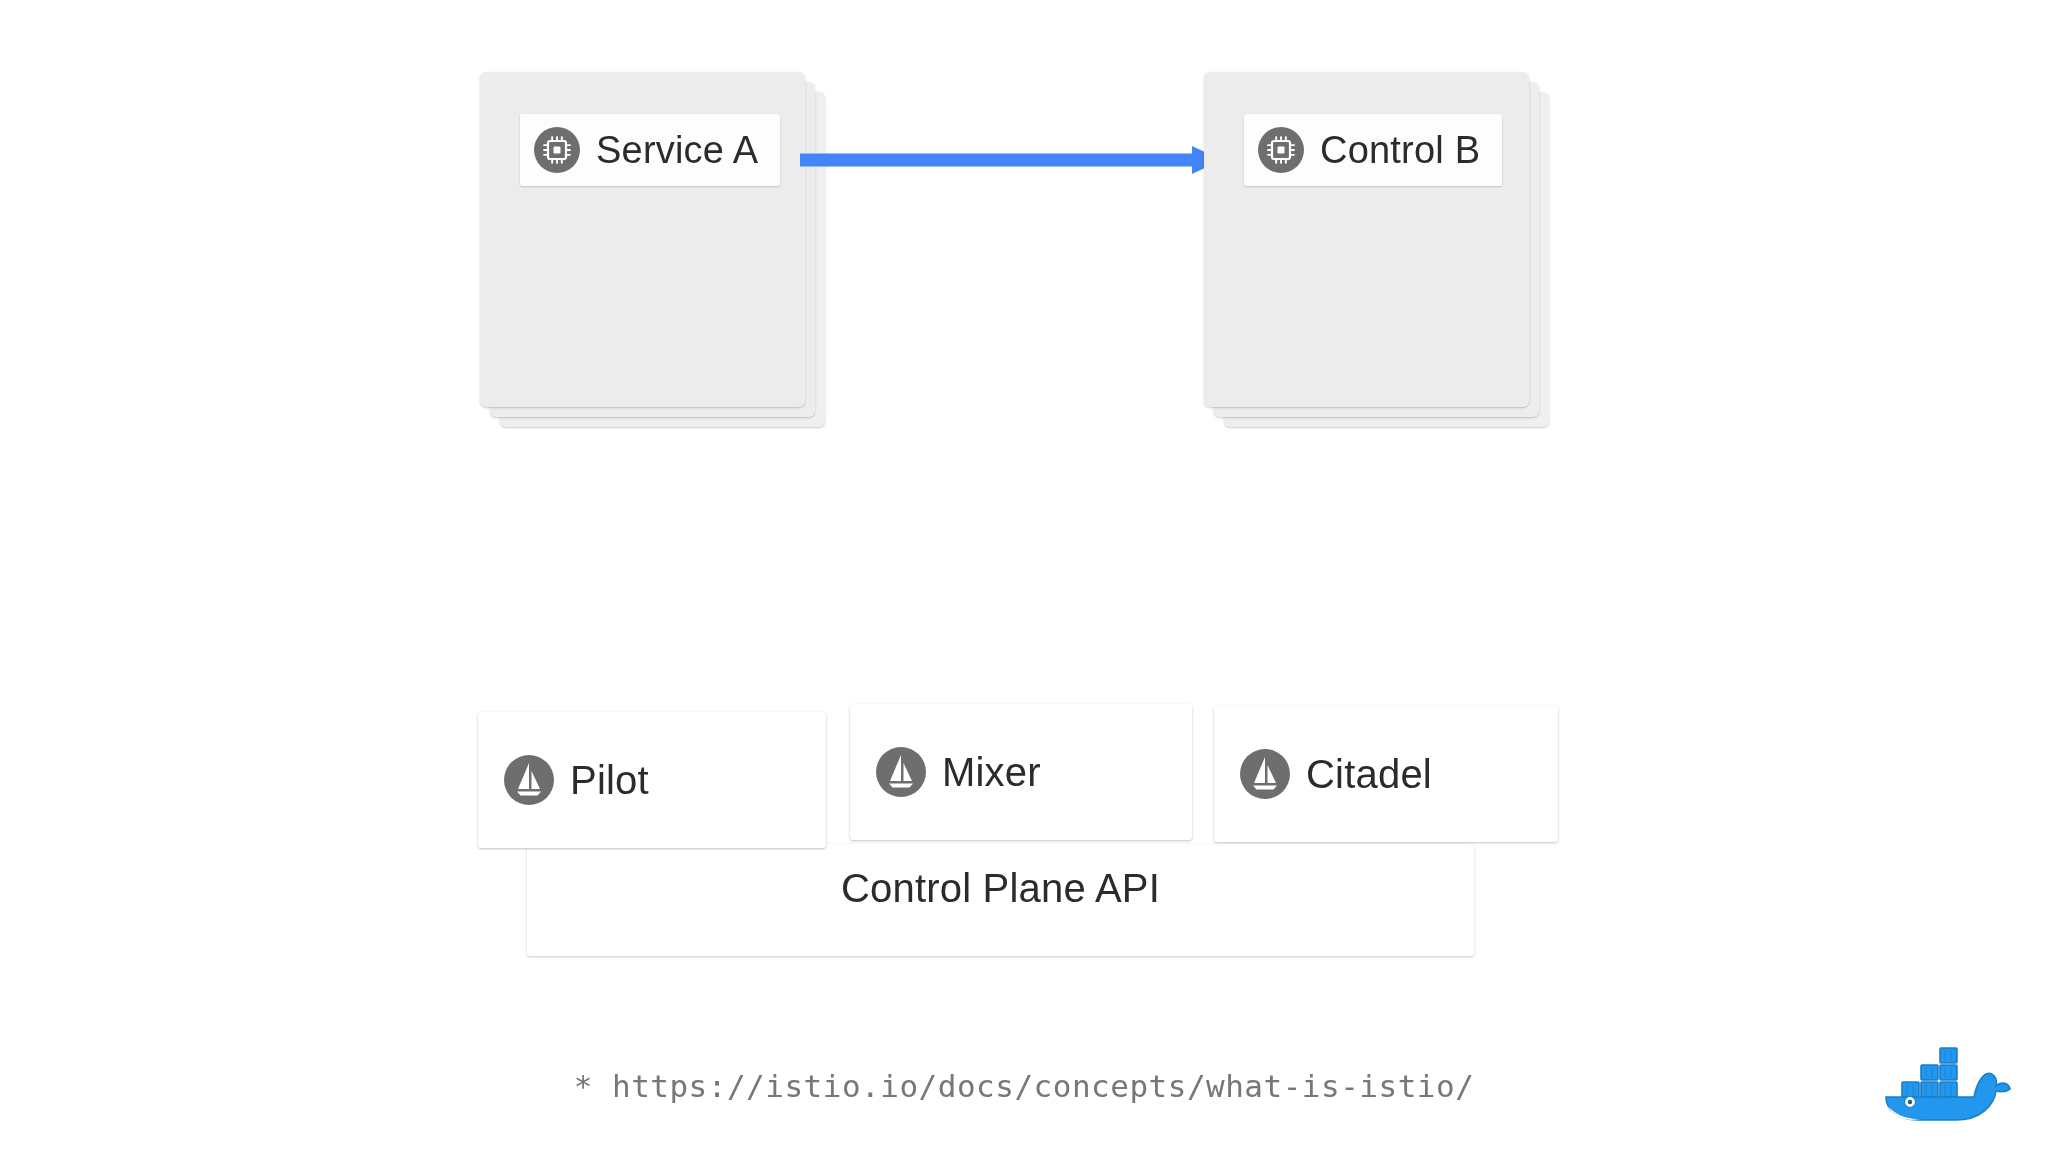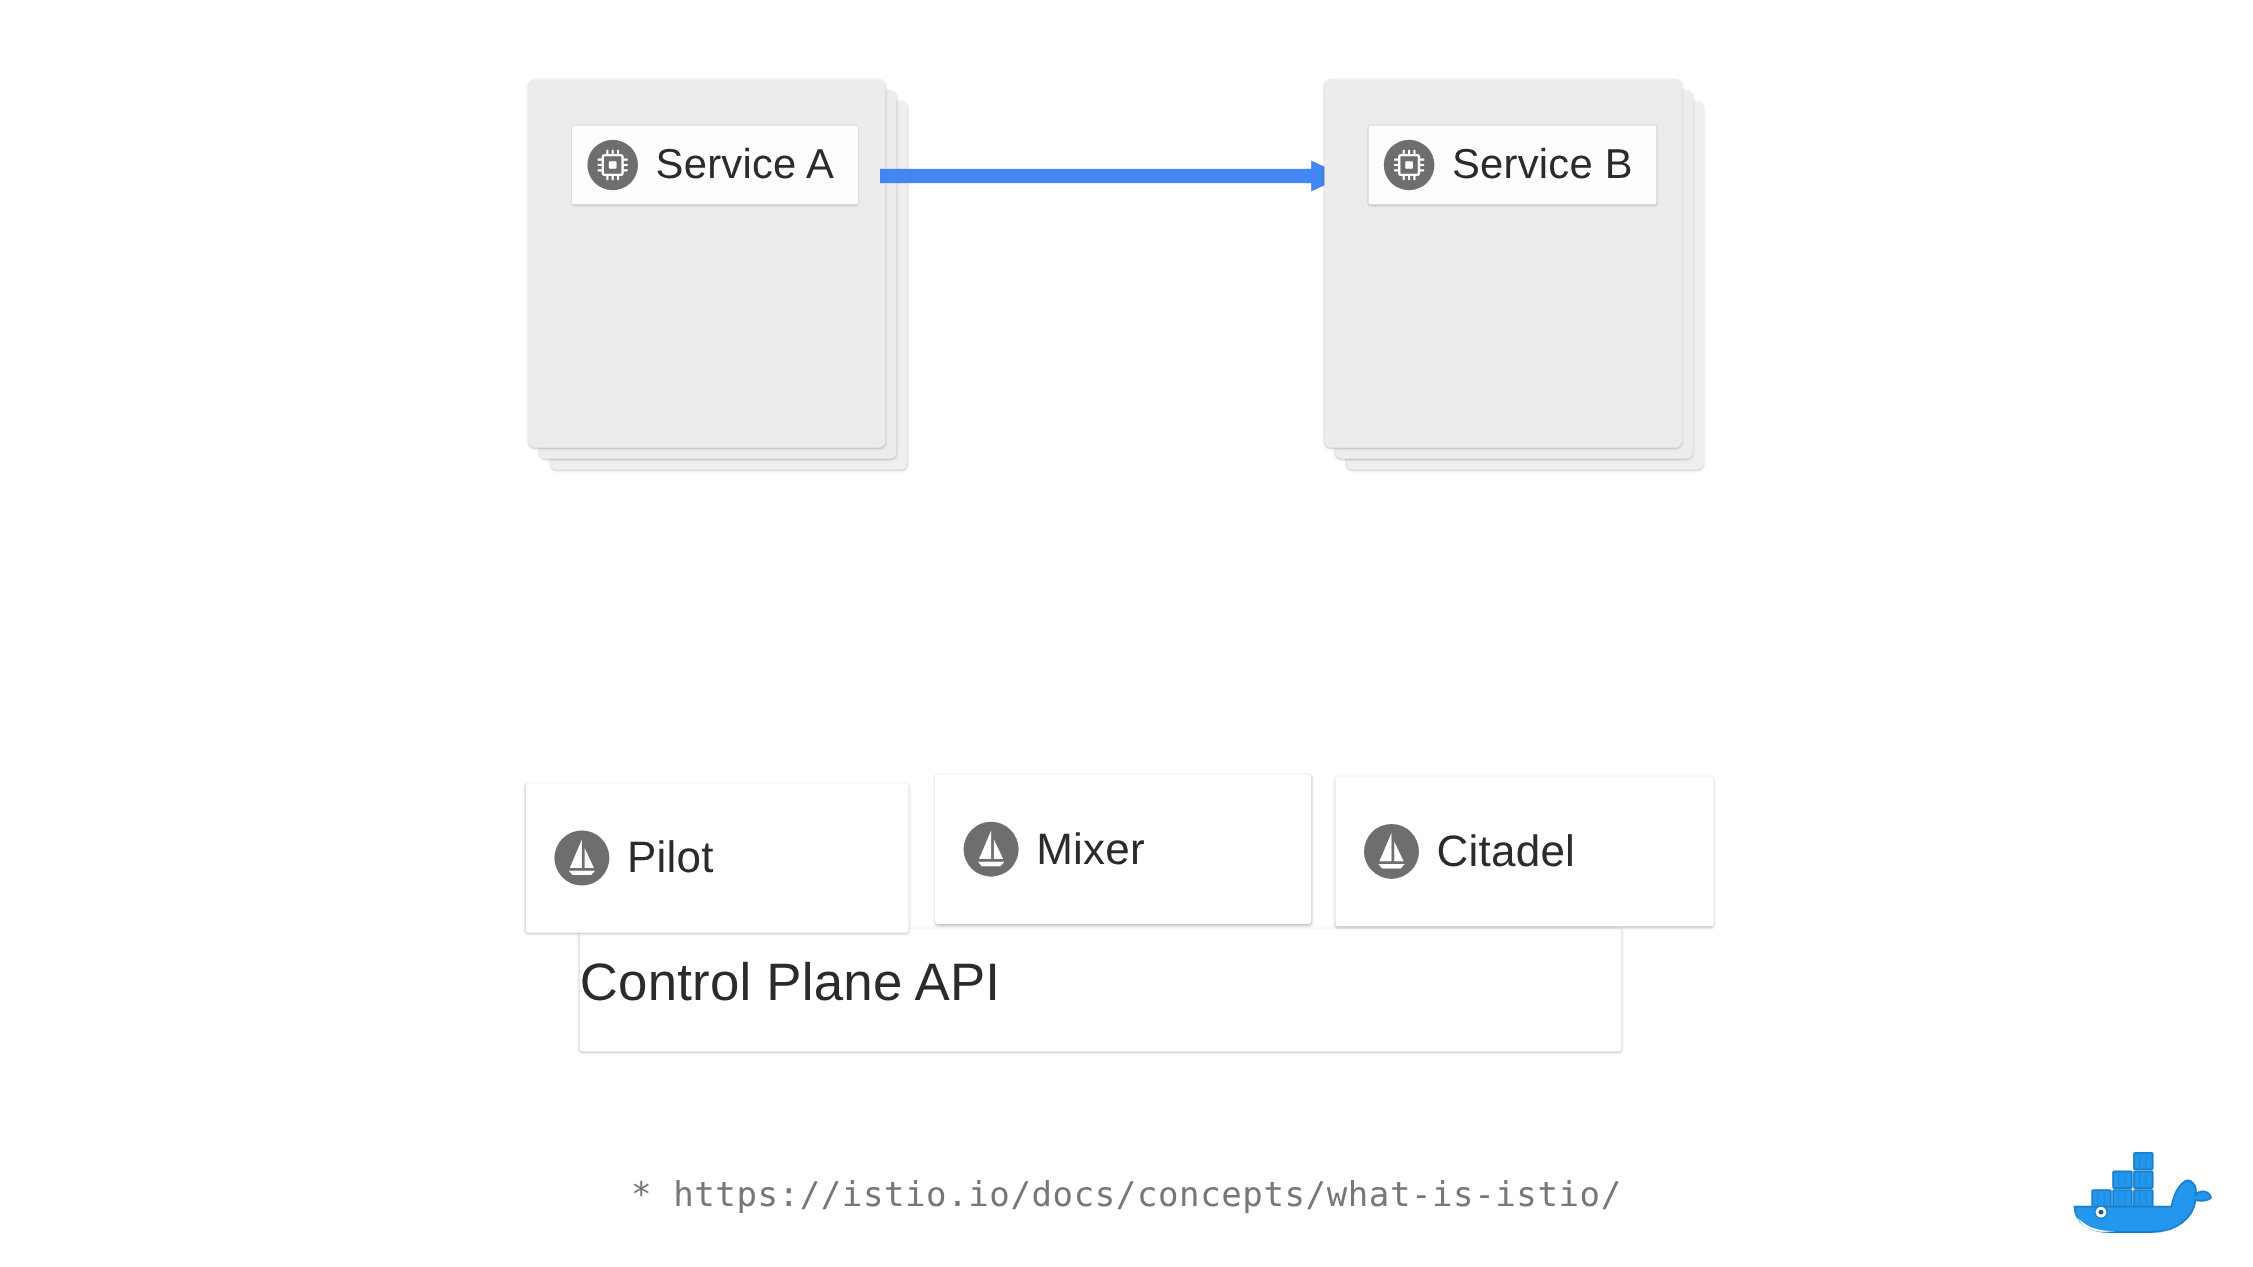--- a/index.html
+++ b/index.html
@@ -99,21 +99,22 @@
     width: 947px;
     height: 112px;
     background: #ffffff;
     border-radius: 3px;
     box-shadow: 0 1px 3px rgba(0,0,0,0.14), 0 1px 2px rgba(0,0,0,0.08);
   }
   .control-plane-label {
     position: absolute;
     left: 0; right: 0;
     top: 22px;
-    font-size: 48px;
+    text-align: center;
+    font-size: 40px;
     color: #2b2b2b;
     letter-spacing: 0.2px;
   }
 
   .cp-card {
     position: absolute;
     top: 716px;
     height: 132px;
     background: #ffffff;
     border-radius: 3px;
@@ -226,21 +227,21 @@
             <rect x="26.9" y="32.6" width="1.9" height="4.2" rx="0.7"></rect>
             <rect x="9.2" y="17.2" width="4.2" height="1.9" rx="0.7"></rect>
             <rect x="9.2" y="22.05" width="4.2" height="1.9" rx="0.7"></rect>
             <rect x="9.2" y="26.9" width="4.2" height="1.9" rx="0.7"></rect>
             <rect x="32.6" y="17.2" width="4.2" height="1.9" rx="0.7"></rect>
             <rect x="32.6" y="22.05" width="4.2" height="1.9" rx="0.7"></rect>
             <rect x="32.6" y="26.9" width="4.2" height="1.9" rx="0.7"></rect>
           </g>
         </svg>
       </span>
-      <span class="svc-text">Service B</span>
+      <span class="svc-text">Control B</span>
     </div>
   </div>
 
   <div class="control-plane-box">
     <div class="control-plane-label">Control Plane API</div>
   </div>
 
   <div class="cp-card pilot">
     <span class="icon-wrap">
       <svg width="50" height="50" viewBox="0 0 50 50">

